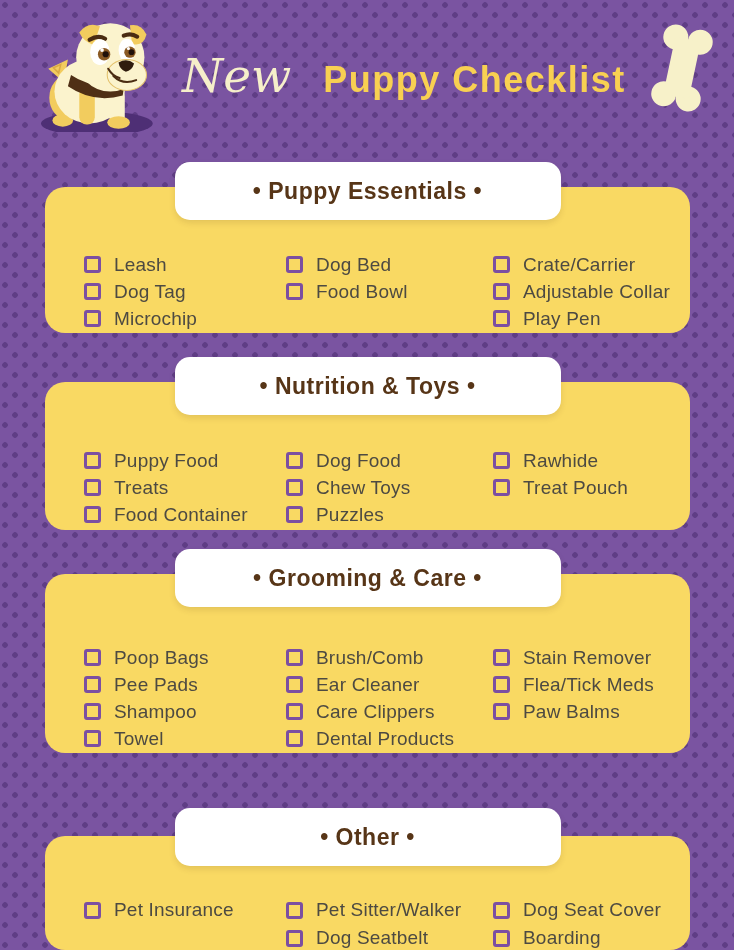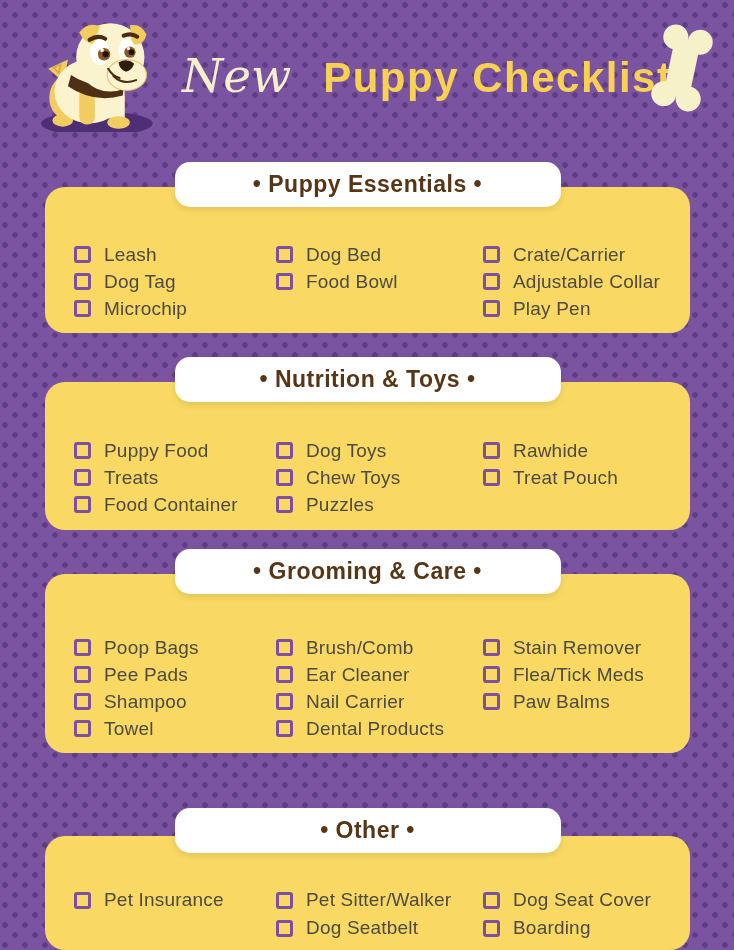--- a/index.html
+++ b/index.html
@@ -10,42 +10,42 @@
     background-image:
       radial-gradient(circle at 5px 5px, rgba(86,54,124,.75) 2.5px, rgba(0,0,0,0) 3.1px),
       radial-gradient(circle at 5px 5px, rgba(86,54,124,.75) 2.5px, rgba(0,0,0,0) 3.1px);
     background-size:20px 20px;
     background-position:0 0,10px 10px;
   }
   
   .dog-wrap{position:absolute;left:40px;top:22px;width:122px;height:110px;}
   .title-wrap{position:absolute;left:182px;top:48px;display:flex;align-items:baseline;gap:32px;white-space:nowrap;}
   .title-script{font-family:"DejaVu Serif",serif;font-style:italic;font-size:47px;color:#f6efca;}
-  .title-main{font-weight:700;font-size:42px;letter-spacing:1.5px;color:#f8d052;}
+  .title-main{font-weight:700;font-size:36px;letter-spacing:1.5px;color:#f8d052;}
   .bone-wrap{position:absolute;left:654px;top:26px;width:56px;height:84px;transform:rotate(12deg);}
   
   .card{position:absolute;left:45px;width:645px;background:#f9d963;border-radius:20px;}
   .s1{top:187px;height:146px}
   .s2{top:382px;height:148px}
   .s3{top:574px;height:179px}
   .s4{top:836px;height:114px}
   .pill{
     position:absolute;top:-25px;left:50%;transform:translateX(-50%);
-    width:386px;height:45px;background:#ffffff;border-radius:15px;
+    width:386px;height:58px;background:#ffffff;border-radius:15px;
     display:flex;align-items:center;justify-content:center;
     box-shadow:0 3px 6px rgba(70,42,15,.12);
   }
   .s4 .pill{top:-28px}
   .pill-title{margin:0;font-size:23px;font-weight:700;letter-spacing:.5px;color:#573517;}
   .cols{position:absolute;left:0;right:0;}
   .s1 .cols{top:48px}
   .s2 .cols{top:49px}
   .s3 .cols{top:54px}
   .s4 .cols{top:44px}
-  .col{list-style:none;margin:6px;padding:0;position:absolute;top:0;}
+  .col{list-style:none;margin:16px;padding:0;position:absolute;top:0;}
   .c0{left:23px}
   .c1{left:225px}
   .c2{left:432px}
   .item{display:flex;align-items:center;height:27px;}
   .s4 .item{height:28px}
   .cb{flex:none;width:17px;height:17px;box-sizing:border-box;border:3px solid #7c4fa1;border-radius:3px;margin-right:13px;background:transparent;}
   .lbl{font-size:19px;color:#4d4a42;letter-spacing:.2px;white-space:nowrap;}
 </style>
 </head>
 <body>
@@ -162,21 +162,21 @@
             <span class="lbl">Treats</span>
           </li>
           <li class="item">
             <span class="cb"></span>
             <span class="lbl">Food Container</span>
           </li>
         </ul>
       <ul class="col c1">
           <li class="item">
             <span class="cb"></span>
-            <span class="lbl">Dog Toys</span>
+            <span class="lbl">Dog Food</span>
           </li>
           <li class="item">
             <span class="cb"></span>
             <span class="lbl">Chew Toys</span>
           </li>
           <li class="item">
             <span class="cb"></span>
             <span class="lbl">Puzzles</span>
           </li>
         </ul>
@@ -220,21 +220,21 @@
           <li class="item">
             <span class="cb"></span>
             <span class="lbl">Brush/Comb</span>
           </li>
           <li class="item">
             <span class="cb"></span>
             <span class="lbl">Ear Cleaner</span>
           </li>
           <li class="item">
             <span class="cb"></span>
-            <span class="lbl">Nail Carrier</span>
+            <span class="lbl">Care Clippers</span>
           </li>
           <li class="item">
             <span class="cb"></span>
             <span class="lbl">Dental Products</span>
           </li>
         </ul>
       <ul class="col c2">
           <li class="item">
             <span class="cb"></span>
             <span class="lbl">Stain Remover</span>

